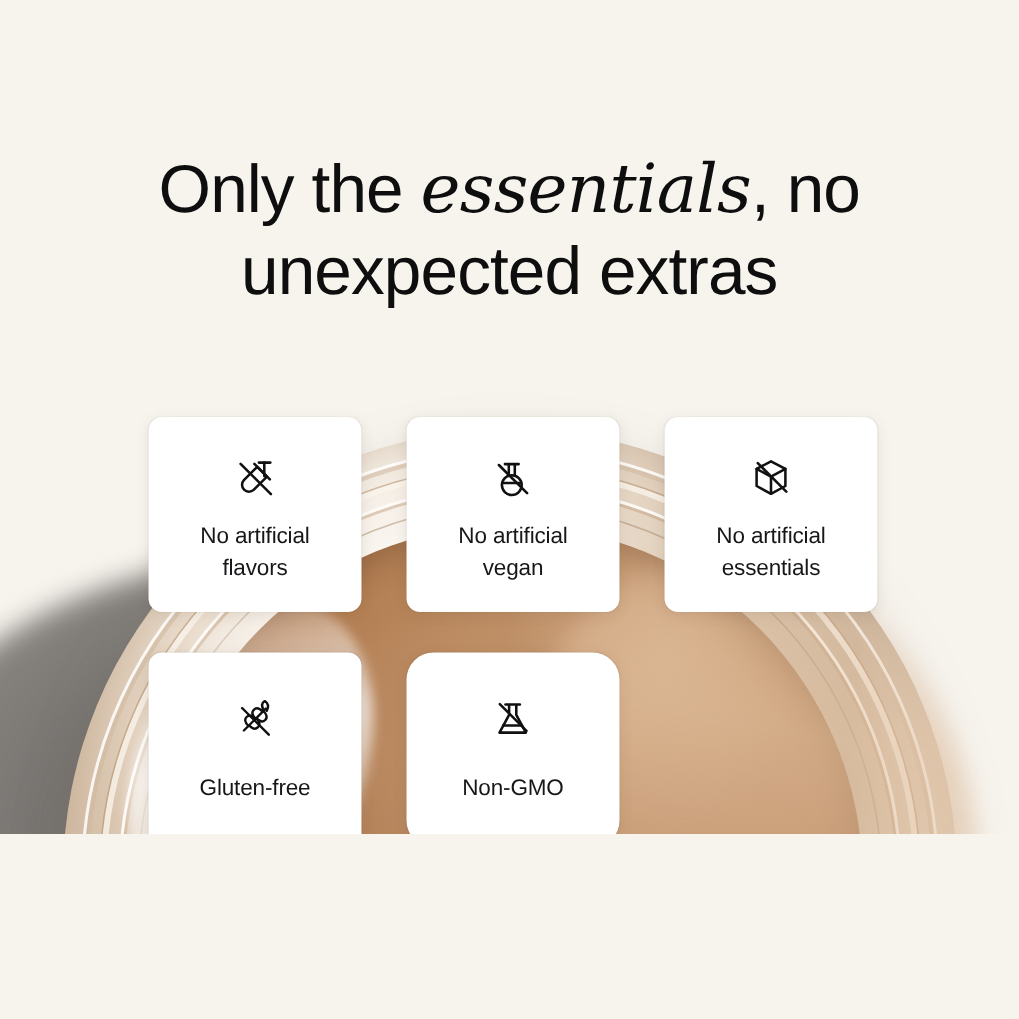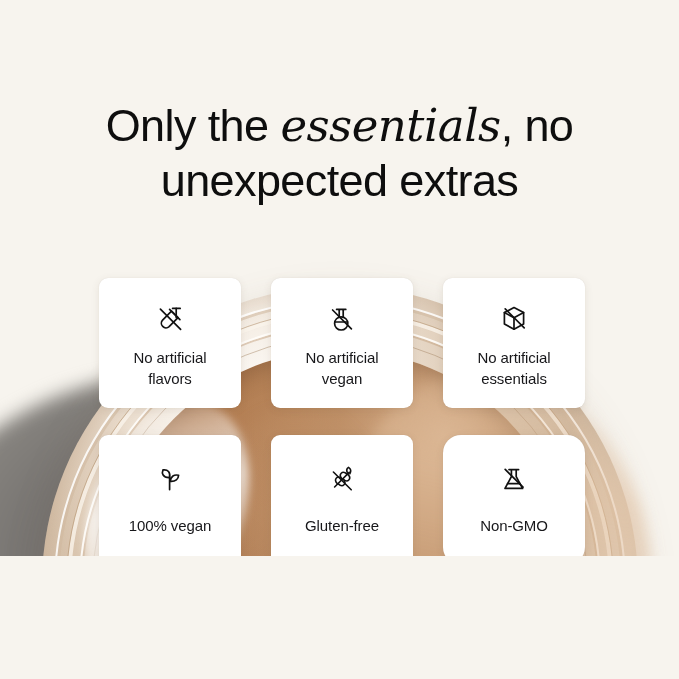--- a/index.html
+++ b/index.html
@@ -296,33 +296,20 @@
             <path d="M20 8.6 L29.6 13.6 L29.6 25.0 L20 30.2 L10.4 25.0 L10.4 13.6 Z"></path>
             <path d="M10.4 13.6 L20 18.8 L29.6 13.6"></path>
             <path d="M20 18.8 L20 30.2"></path>
 
             <path d="M11.2 9.8 L30.2 28.8"></path>
           </svg>
         </div>
         <div class="badge-label"><span>No artificial</span><br><span>essentials</span></div>
       </div>
 
-      <div class="badge-card row-2-card" style="padding-top: 22px;">
-        <div class="badge-icon">
-          <svg width="40" height="40" viewBox="0 0 40 40" fill="none" stroke="#111111" stroke-width="1.7" stroke-linecap="round" stroke-linejoin="round">
-
-            <path d="M19.6 30.6 L19.6 18.0"></path>
-
-            <path d="M19.6 18.6 C12.6 18.9 11.6 14.0 13.0 10.9 C17.8 10.2 20.6 13.2 19.6 18.6 Z"></path>
-
-            <path d="M20.2 22.4 C25.6 22.9 28.4 20.0 28.6 16.3 C24.2 15.2 20.7 17.3 20.2 22.4 Z"></path>
-          </svg>
-        </div>
-        <div class="badge-label" style="margin-top: 8px;">100% vegan</div>
-      </div>
 
       <div class="badge-card row-2-card" style="padding-top: 22px;">
         <div class="badge-icon">
           <svg width="40" height="40" viewBox="0 0 40 40" fill="none" stroke="#111111" stroke-width="1.6" stroke-linecap="round" stroke-linejoin="round">
 
             <path d="M12.6 28.0 L27.2 13.4"></path>
 
             <path d="M15.6 25.0 c-2.5-2.5-2.6-4.6-1.2-6.0 1.4-1.4 3.5-1.3 6.0 1.2"></path>
             <path d="M20.4 20.2 c-2.5-2.5-2.6-4.6-1.2-6.0 1.4-1.4 3.5-1.3 6.0 1.2"></path>
             <path d="M16.0 24.6 c2.5 2.5 4.6 2.6 6.0 1.2 1.4-1.4 1.3-3.5-1.2-6.0"></path>

